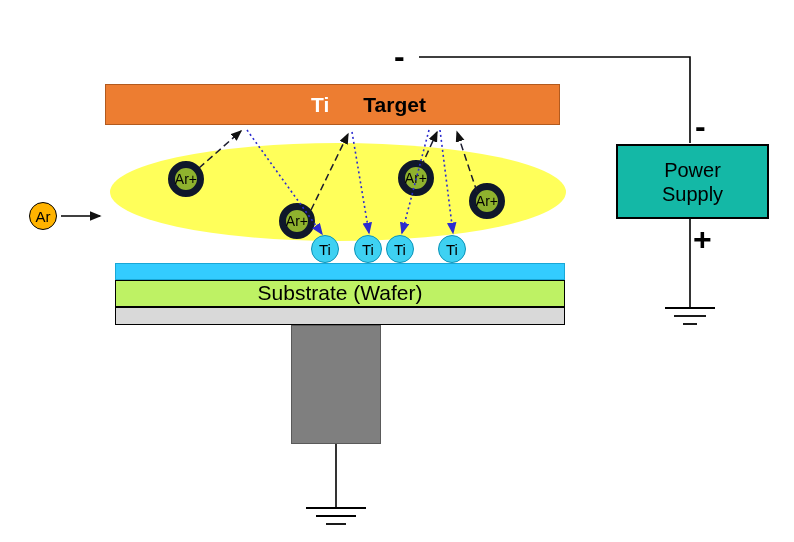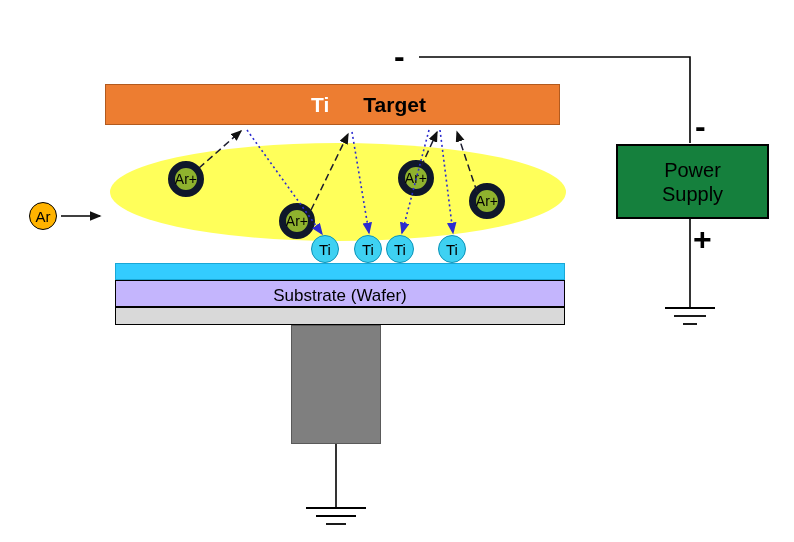--- a/index.html
+++ b/index.html
@@ -23,28 +23,28 @@
        font-size:14px;color:#000;z-index:3;}
   .ti{width:28px;height:28px;border-radius:50%;background:var(--ti-atom,#3ED1F2);
       border:1px solid #0b93b8;display:flex;align-items:center;justify-content:center;
       font-size:15px;color:#000;z-index:3;}
   #gas{left:29px;top:202px;width:28px;height:28px;border-radius:50%;background:var(--ar-gas,#FFB300);
        border:1px solid #000;display:flex;align-items:center;justify-content:center;
        font-size:15px;color:#000;z-index:3;}
 
   #film{left:115px;top:263px;width:450px;height:17px;background:var(--film,#33CCFF);
         border:1px solid #19a7d6;z-index:2;}
-  #substrate{left:115px;top:280px;width:450px;height:27px;background:#c4b5fd;border:1px solid #000;
-             z-index:2;display:flex;align-items:flex-end;justify-content:center;font-size:17px;color:#000;}
+  #substrate{left:115px;top:280px;width:450px;height:27px;background:#bef264;border:1px solid #000;
+             z-index:2;display:flex;align-items:flex-start;justify-content:center;font-size:21px;color:#000;}
   #base{left:115px;top:307px;width:450px;height:18px;background:var(--base,#D9D9D9);
         border:1px solid #000;z-index:2;}
   #pedestal{left:291px;top:325px;width:90px;height:119px;background:var(--pedestal,#7F7F7F);
             border:1px solid #5a5a5a;z-index:2;}
 
-  #psu{left:616px;top:144px;width:153px;height:75px;background:#15803d;border:2px solid #000;
+  #psu{left:616px;top:144px;width:153px;height:75px;background:#14b8a6;border:2px solid #000;
        z-index:2;display:flex;align-items:center;justify-content:center;text-align:center;
        font-size:20px;line-height:1.2;color:#000;white-space:pre-line;}
 
   .terminal{font-size:32px;font-weight:bold;color:#000;z-index:7;line-height:1;}
   #minus-top{left:394px;top:40px;}
   #minus-psu{left:695px;top:110px;}
   #plus-psu{left:693px;top:223px;}
 
   
   #wires{position:absolute;left:0;top:0;width:794px;height:542px;z-index:5;pointer-events:none;}

